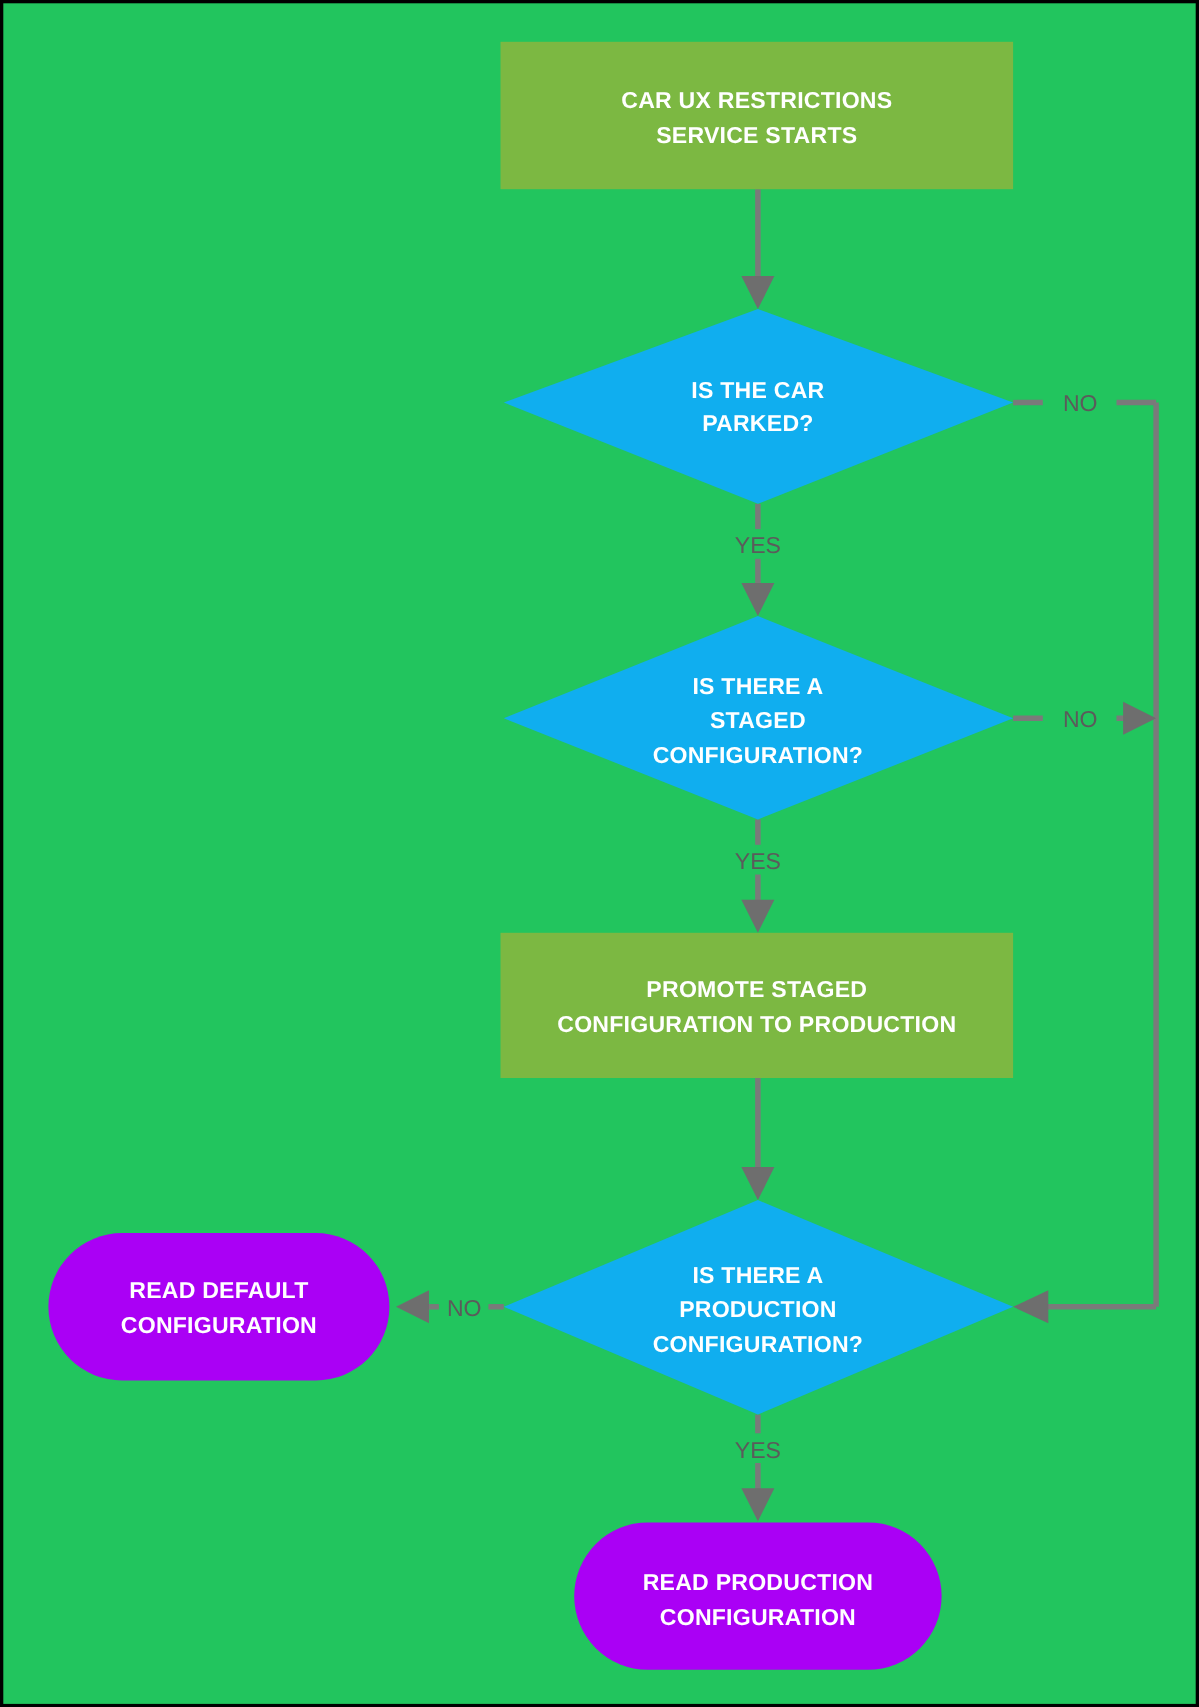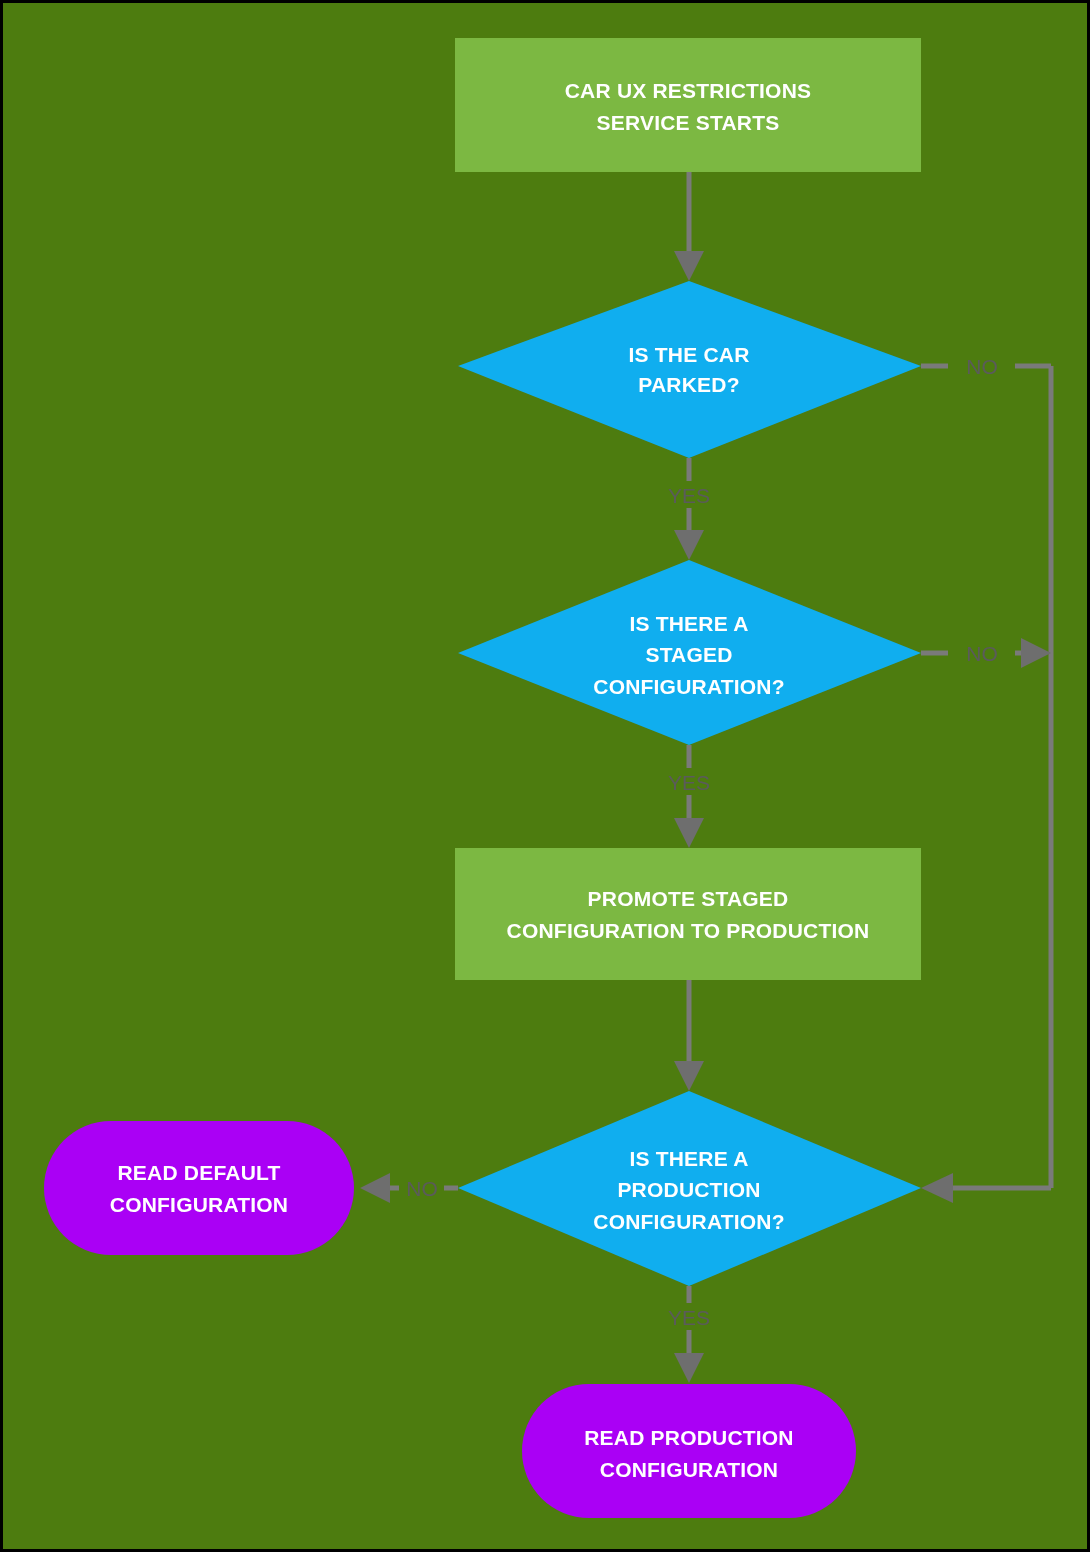--- a/index.html
+++ b/index.html
@@ -5,21 +5,21 @@
 <style>
   html, body {
     margin: 0;
     padding: 0;
     background: #ffffff;
   }
   #canvas {
     position: relative;
     width: 1090px;
     height: 1552px;
-    background: #4d7c0f;
+    background: #22c55e;
     border: 3px solid #000000;
     box-sizing: border-box;
     overflow: hidden;
     font-family: "Liberation Sans", sans-serif;
   }
   #flow-svg {
     position: absolute;
     left: 0;
     top: 0;
     width: 1090px;

